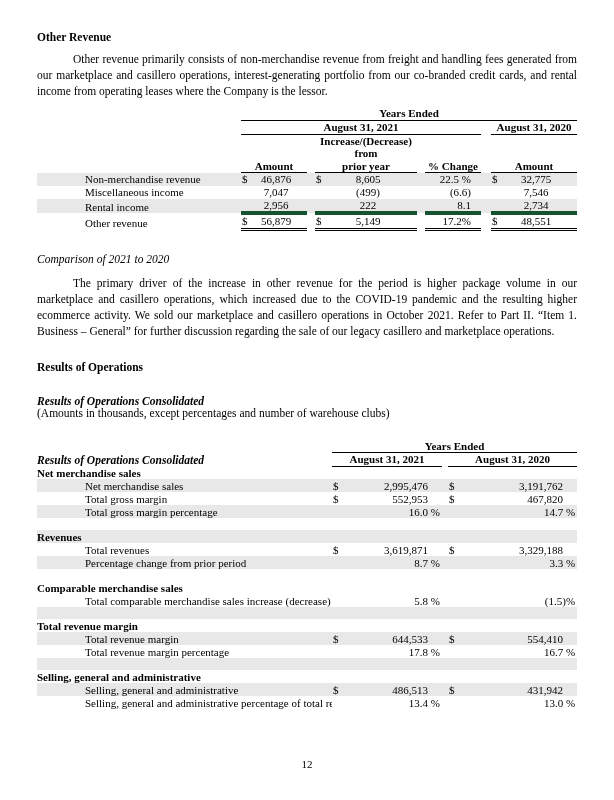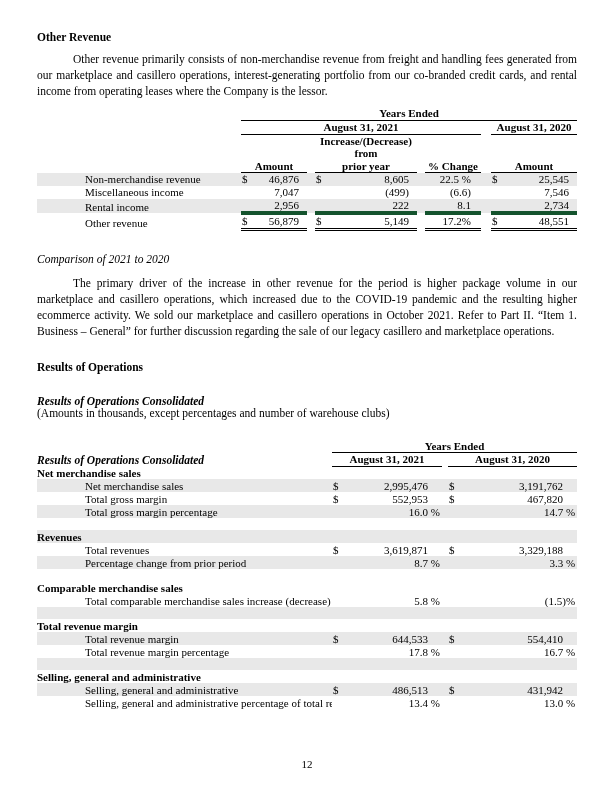--- a/index.html
+++ b/index.html
@@ -30,21 +30,21 @@
   .vb { vertical-align: bottom; }
 
   .c-label { text-align: left; padding-left: 48px; }
   .c-d { text-align: left; padding-left: 1px; }
   .c-v { text-align: right; }
   .u1 { border-bottom: 4px solid #14532d; }
   .u2 { border-bottom: 3px double #000; }
 
   
   #t1 { width: 540px; margin-top: 7px; }
-  #t1 .c-v { padding-right: 8px; }
+  #t1 .c-v { padding-right: 8px; text-align: center; }
   #t1 .c-pct { text-align: right; padding-right: 10px; margin-top: 15px; }
   #t1 thead td { height: 14px; }
 
   
   #t2 { width: 540px; margin-top: 21px; }
   #t2 .c-v { padding-right: 14px; }
   #t2 tr.pctrow .c-v { padding-right: 2px; }
   #t2 .c-section { font-weight: bold; text-align: left; }
   #t2 .corner { font-weight: bold; font-style: italic; text-align: left; font-size: 11.5px; }
   #t2 tr.blank td { height: 12px; }
@@ -110,21 +110,21 @@
           <td class="c-label">Non-merchandise revenue</td>
           <td class="c-d">$</td>
           <td class="c-v">46,876</td>
           <td></td>
           <td class="c-d">$</td>
           <td class="c-v">8,605</td>
           <td></td>
           <td class="c-pct">22.5 %</td>
           <td></td>
           <td class="c-d">$</td>
-          <td class="c-v">25,545</td>
+          <td class="c-v">32,775</td>
         </tr>
         <tr>
           <td class="c-label">Miscellaneous income</td>
           <td class="c-d"></td>
           <td class="c-v">7,047</td>
           <td></td>
           <td class="c-d"></td>
           <td class="c-v">(499)</td>
           <td></td>
           <td class="c-pct">(6.6)</td>

